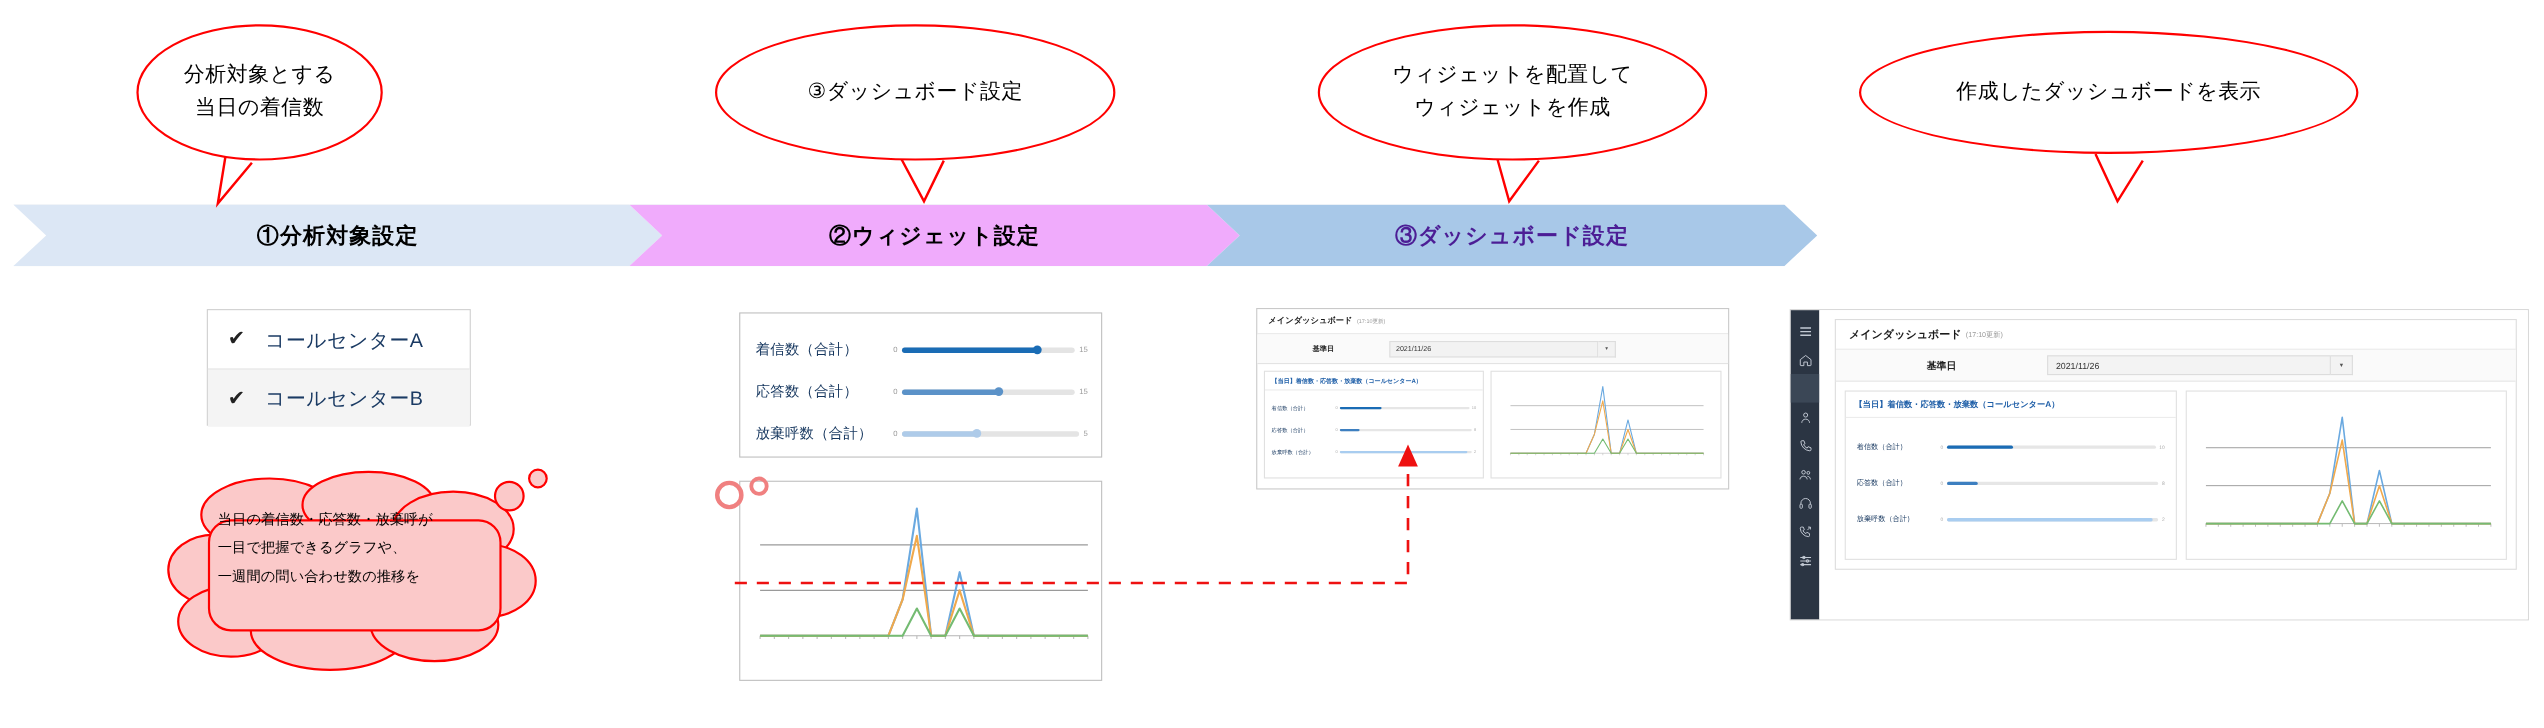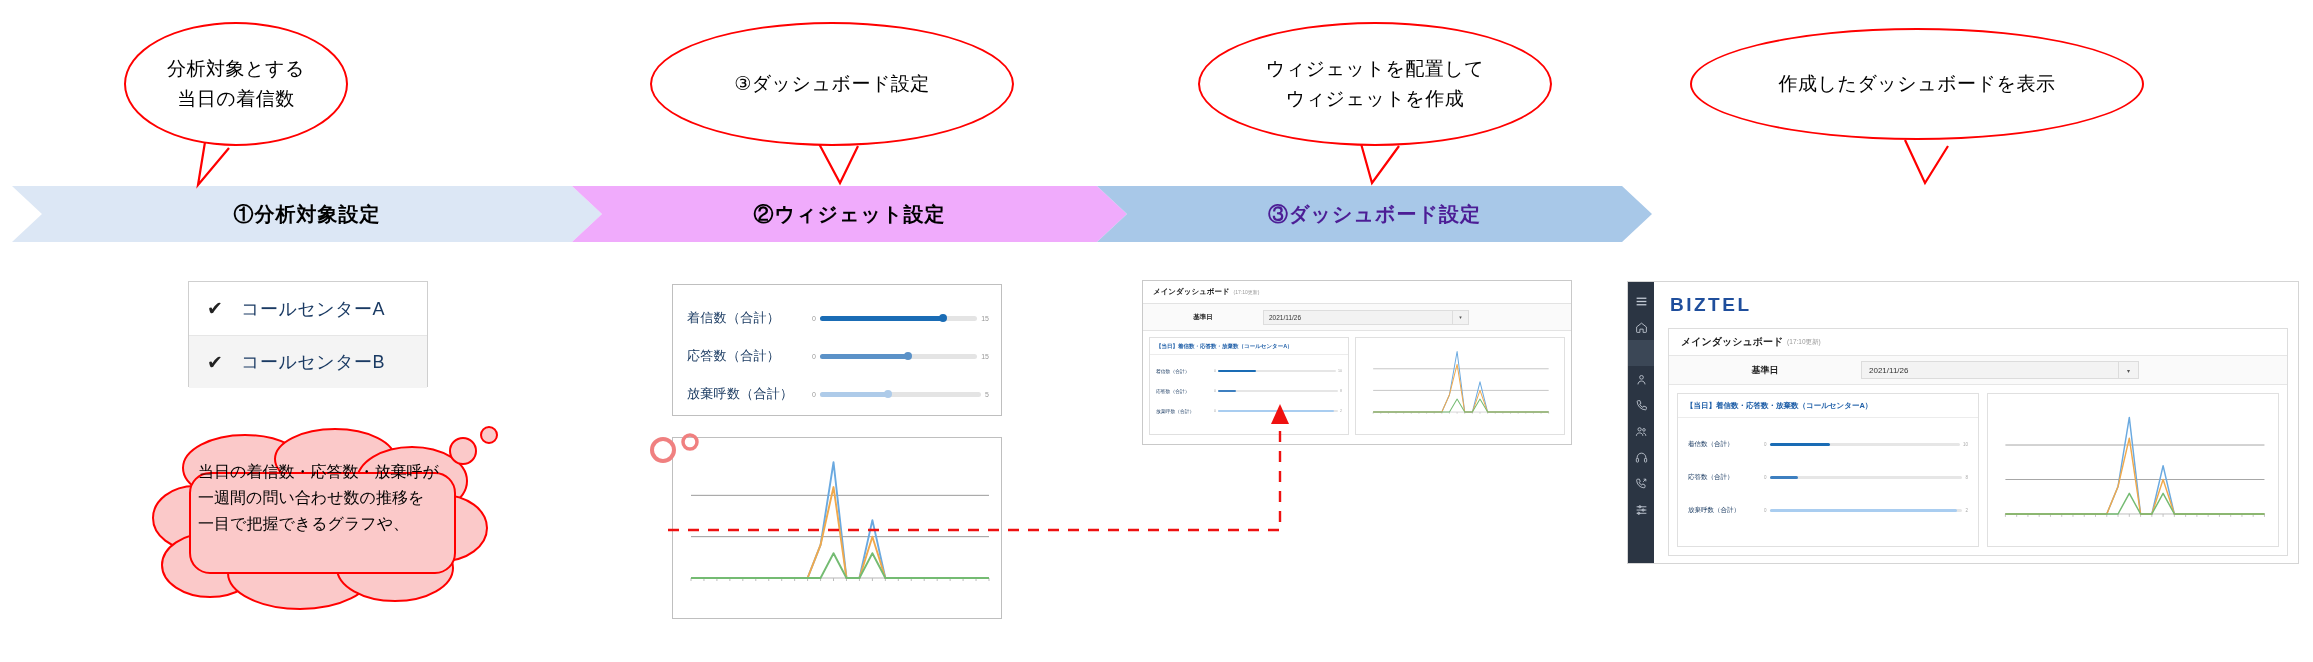--- a/index.html
+++ b/index.html
@@ -25,21 +25,21 @@
            border:1px solid #cfcfcf;background:#fff;box-sizing:border-box;z-index:3;}
   .res-row{height:53px;display:flex;align-items:center;box-sizing:border-box;}
   .res-row.alt{background:#f4f4f4;border-top:1px solid #e6e6e6;}
   .res-check{width:52px;text-align:center;font-size:19px;color:#222;}
   .res-label{font-size:18px;color:#1a3a63;letter-spacing:.5px;}
 
   
   #cloudwrap{position:absolute;left:150px;top:423px;width:350px;height:195px;z-index:7;}
   #cloudwrap svg{position:absolute;left:0;top:0;}
   #cloudtext{position:absolute;left:48px;top:36px;width:270px;}
-  #cloudtext .cl{font-size:16px;line-height:26px;color:#000;white-space:nowrap;}
+  #cloudtext .cl{font-size:13px;line-height:26px;color:#000;white-space:nowrap;}
 
   
   #wpanel{position:absolute;left:672px;top:284px;width:330px;height:132px;
           border:1px solid #bfbfbf;background:#fff;box-sizing:border-box;z-index:3;
           padding:14px 12px 6px 14px;}
   .wrow{display:flex;align-items:center;height:38px;}
   .wlabel{width:125px;font-size:13px;color:#15365e;letter-spacing:.3px;white-space:nowrap;}
   .wbarwrap{flex:1;display:flex;align-items:center;gap:4px;}
   .wmin,.wmax{font-size:7px;color:#999;}
   .wtrack{flex:1;height:5px;background:#e4e4e4;border-radius:3px;position:relative;}
@@ -170,22 +170,22 @@
       <ellipse cx="60" cy="142" rx="48" ry="32"></ellipse>
       <ellipse cx="150" cy="150" rx="72" ry="36"></ellipse>
       <ellipse cx="245" cy="145" rx="58" ry="33"></ellipse>
       <rect x="40" y="50" width="265" height="100" rx="20"></rect>
     </g>
     <circle cx="313" cy="28" r="13" fill="#fbc9c9" stroke="#ff0000" stroke-width="2"></circle>
     <circle cx="339" cy="12" r="8" fill="#fbc9c9" stroke="#ff0000" stroke-width="2"></circle>
   </svg>
   <div id="cloudtext">
     <div class="cl">当日の着信数・応答数・放棄呼が</div>
+    <div class="cl">一目で把握できるグラフや、</div>
     <div class="cl">一週間の問い合わせ数の推移を</div>
-    <div class="cl">一目で把握できるグラフや、</div>
   </div>
 </div>
 
 <div id="wpanel">
   <div class="wrow">
     <div class="wlabel">着信数（合計）</div>
     <div class="wbarwrap">
       <span class="wmin">0</span>
       <div class="wtrack">
         <div class="wfill" style="width:78%;background:#1a6cb5;"></div>
@@ -389,21 +389,20 @@
           <line x1="3" y1="13" x2="21" y2="13"></line>
           <line x1="3" y1="19" x2="21" y2="19"></line>
         <circle cx="9" cy="7" r="2"></circle>
           <circle cx="15" cy="13" r="2"></circle>
           <circle cx="7" cy="19" r="2"></circle>
       </svg>
     </div>
   </div>
 
   <div id="dmain">
-    <div id="dlogo">BIZTEL</div>
     <div id="dcard">
       <div class="d-head">
         <span class="d-title">メインダッシュボード</span>
         <span class="d-upd">(17:10更新)</span>
       </div>
       <div class="d-date">
         <div class="d-dlabel">基準日</div>
         <div class="d-dbox">2021/11/26</div>
         <div class="d-dcaret">▾</div>
       </div>

